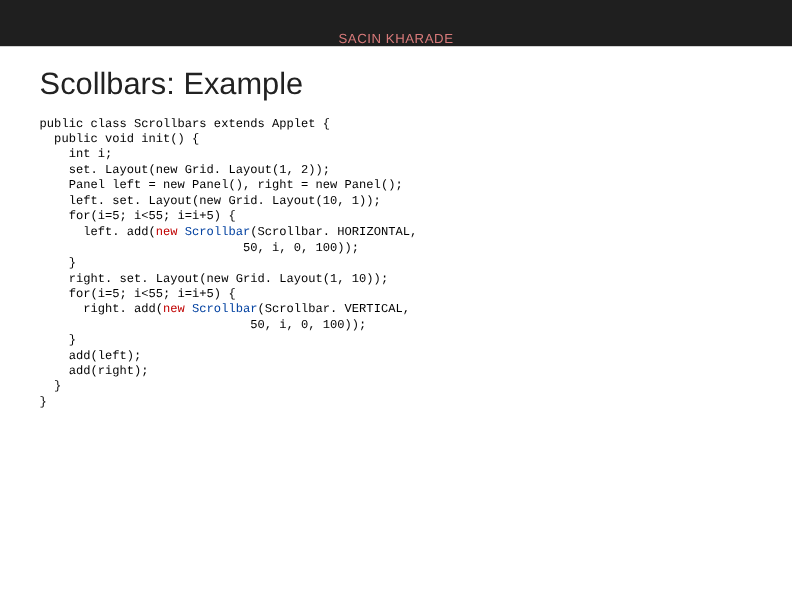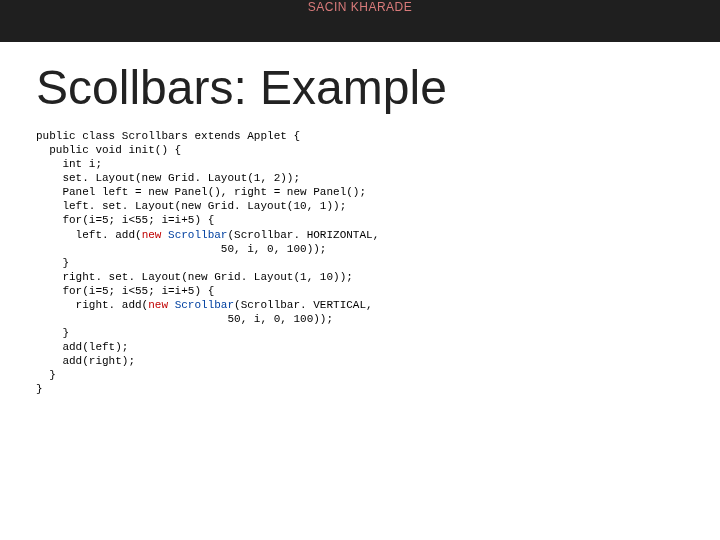--- a/index.html
+++ b/index.html
@@ -7,30 +7,30 @@
       width: 720px;
       height: 540px;
       background: #ffffff;
       font-family: Arial, sans-serif;
       overflow: hidden;
     }
     .header-bar {
       background: #1f1f1f;
       height: 42px;
       display: flex;
-      align-items: flex-start;
+      align-items: flex-end;
       justify-content: center;
     }
     .header-text {
       color: #d87a7a;
       font-size: 12px;
       letter-spacing: 0.5px;
     }
     .title {
-      font-size: 48px;
+      font-size: 28px;
       color: #222;
       font-weight: 400;
       padding: 18px 0 14px 36px;
       font-family: Arial, sans-serif;
     }
     .code-block {
       font-family: "Courier New", Courier, monospace;
       font-size: 11px;
       line-height: 1.28;
       padding-left: 36px;

